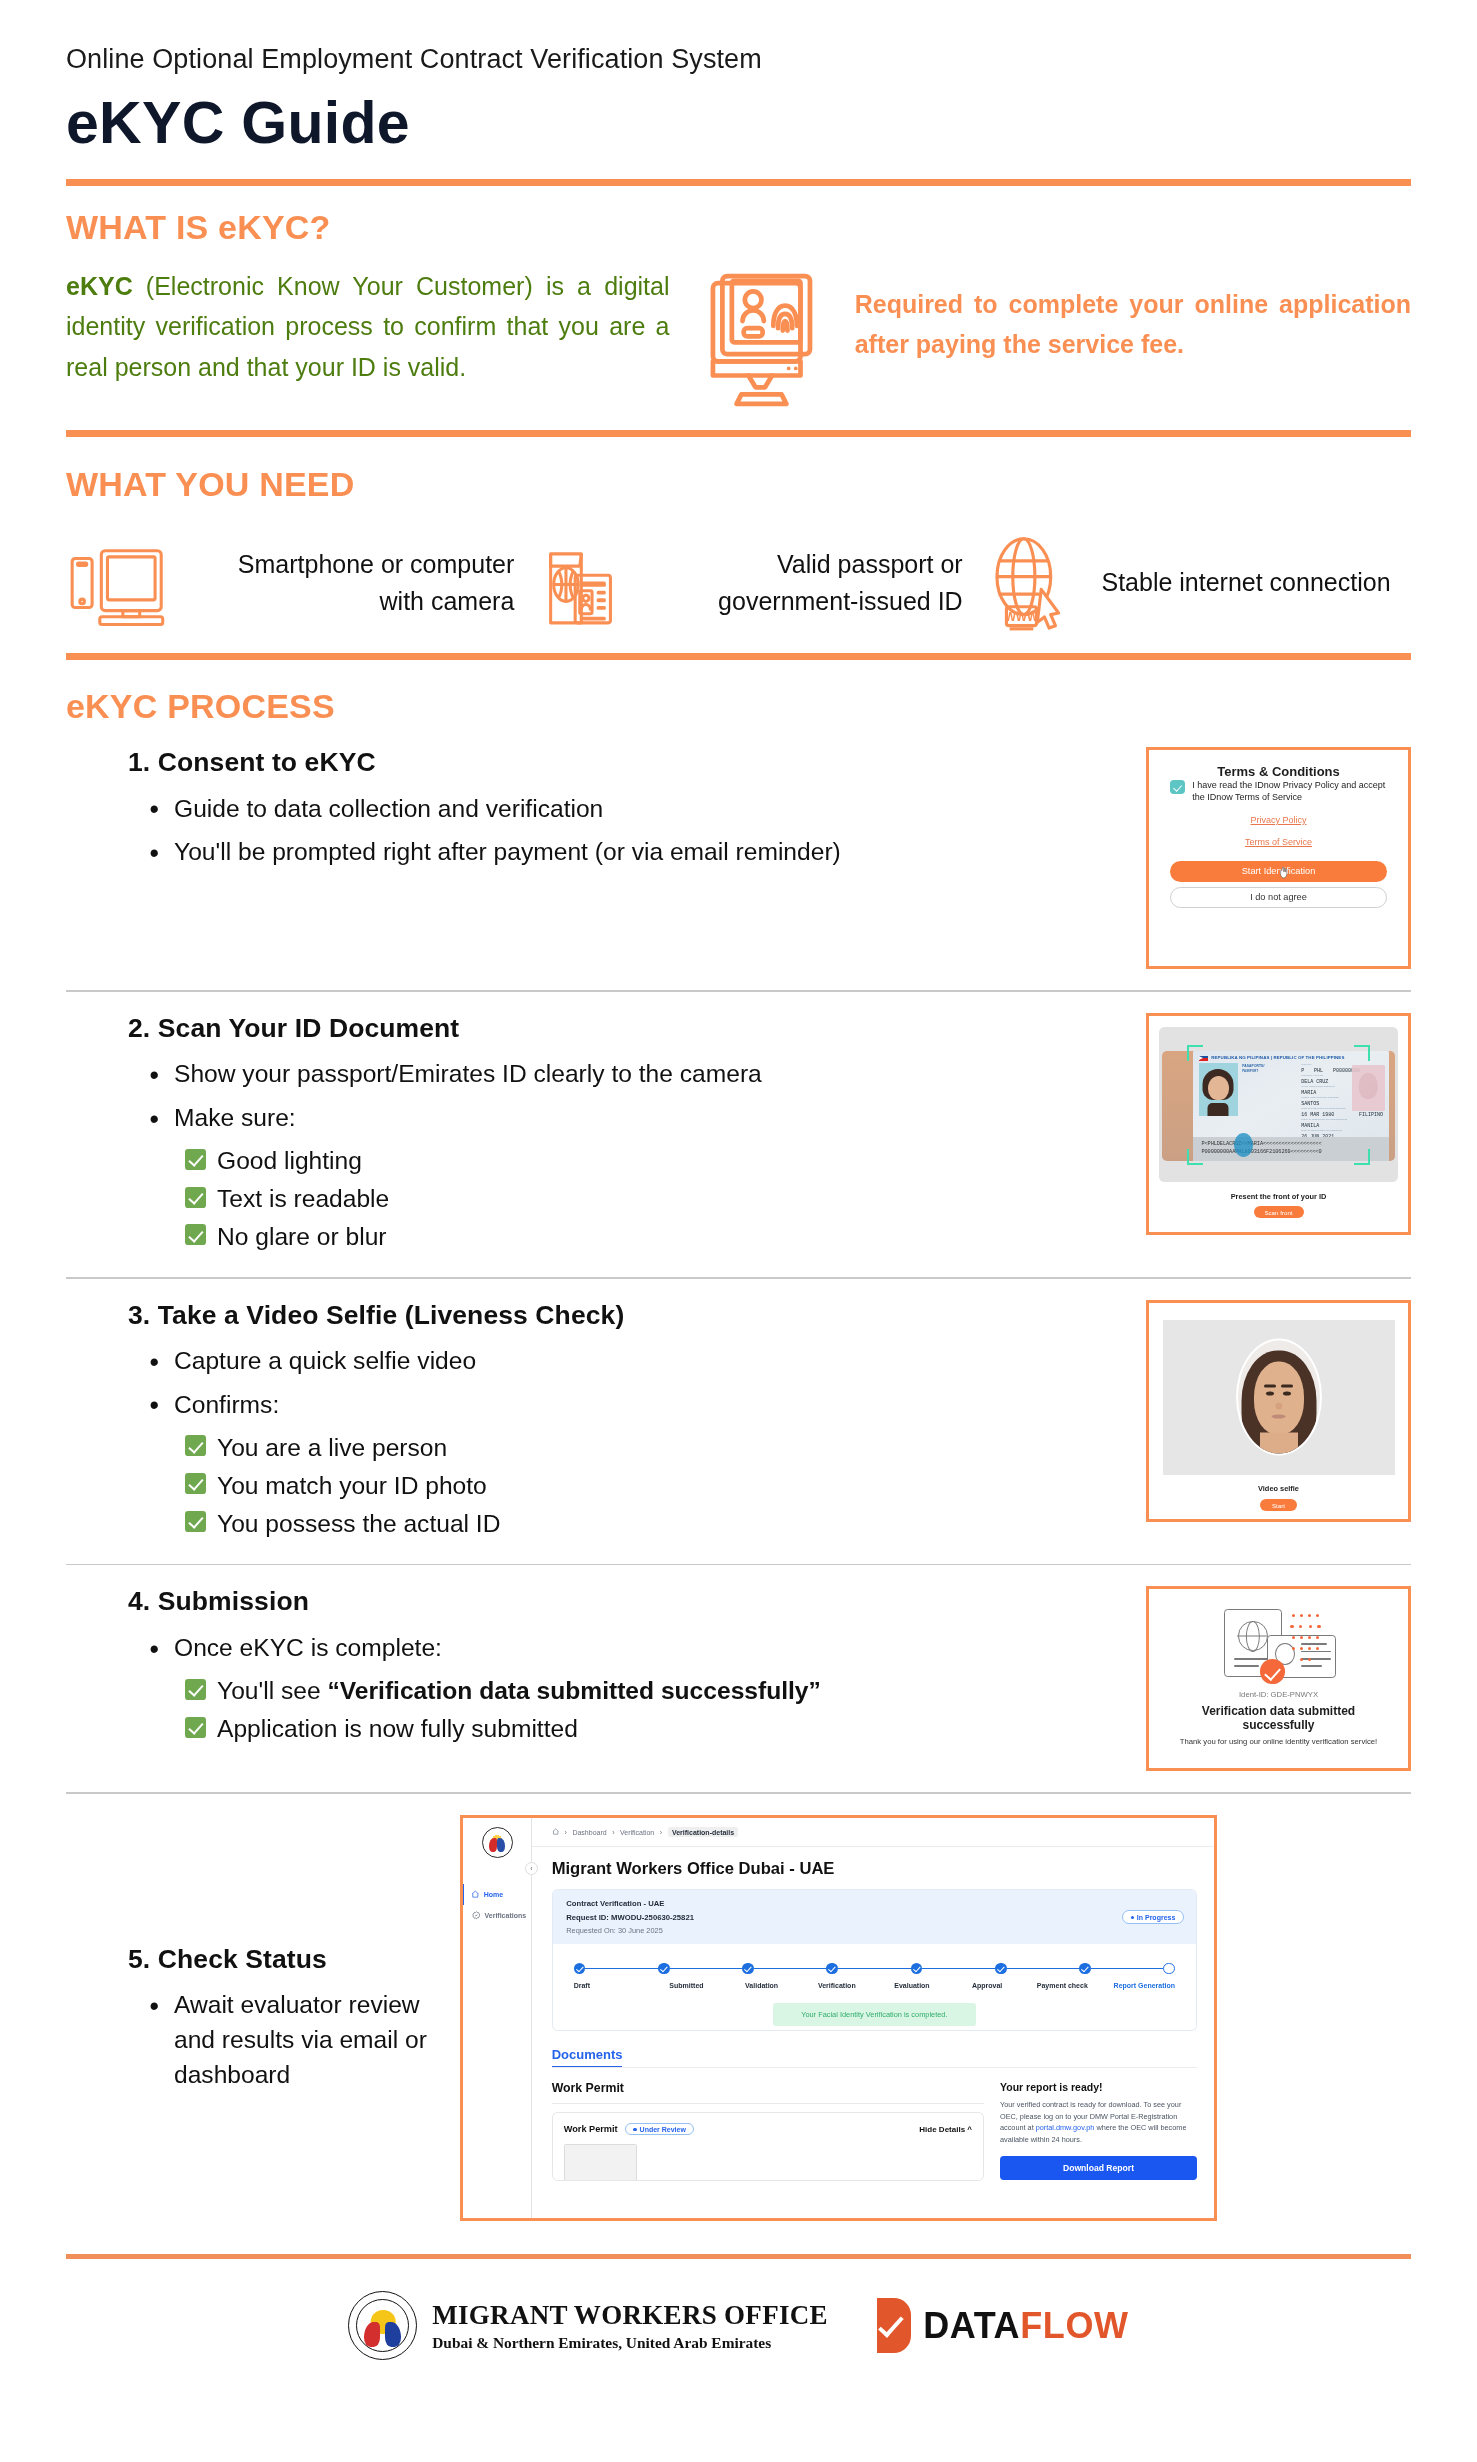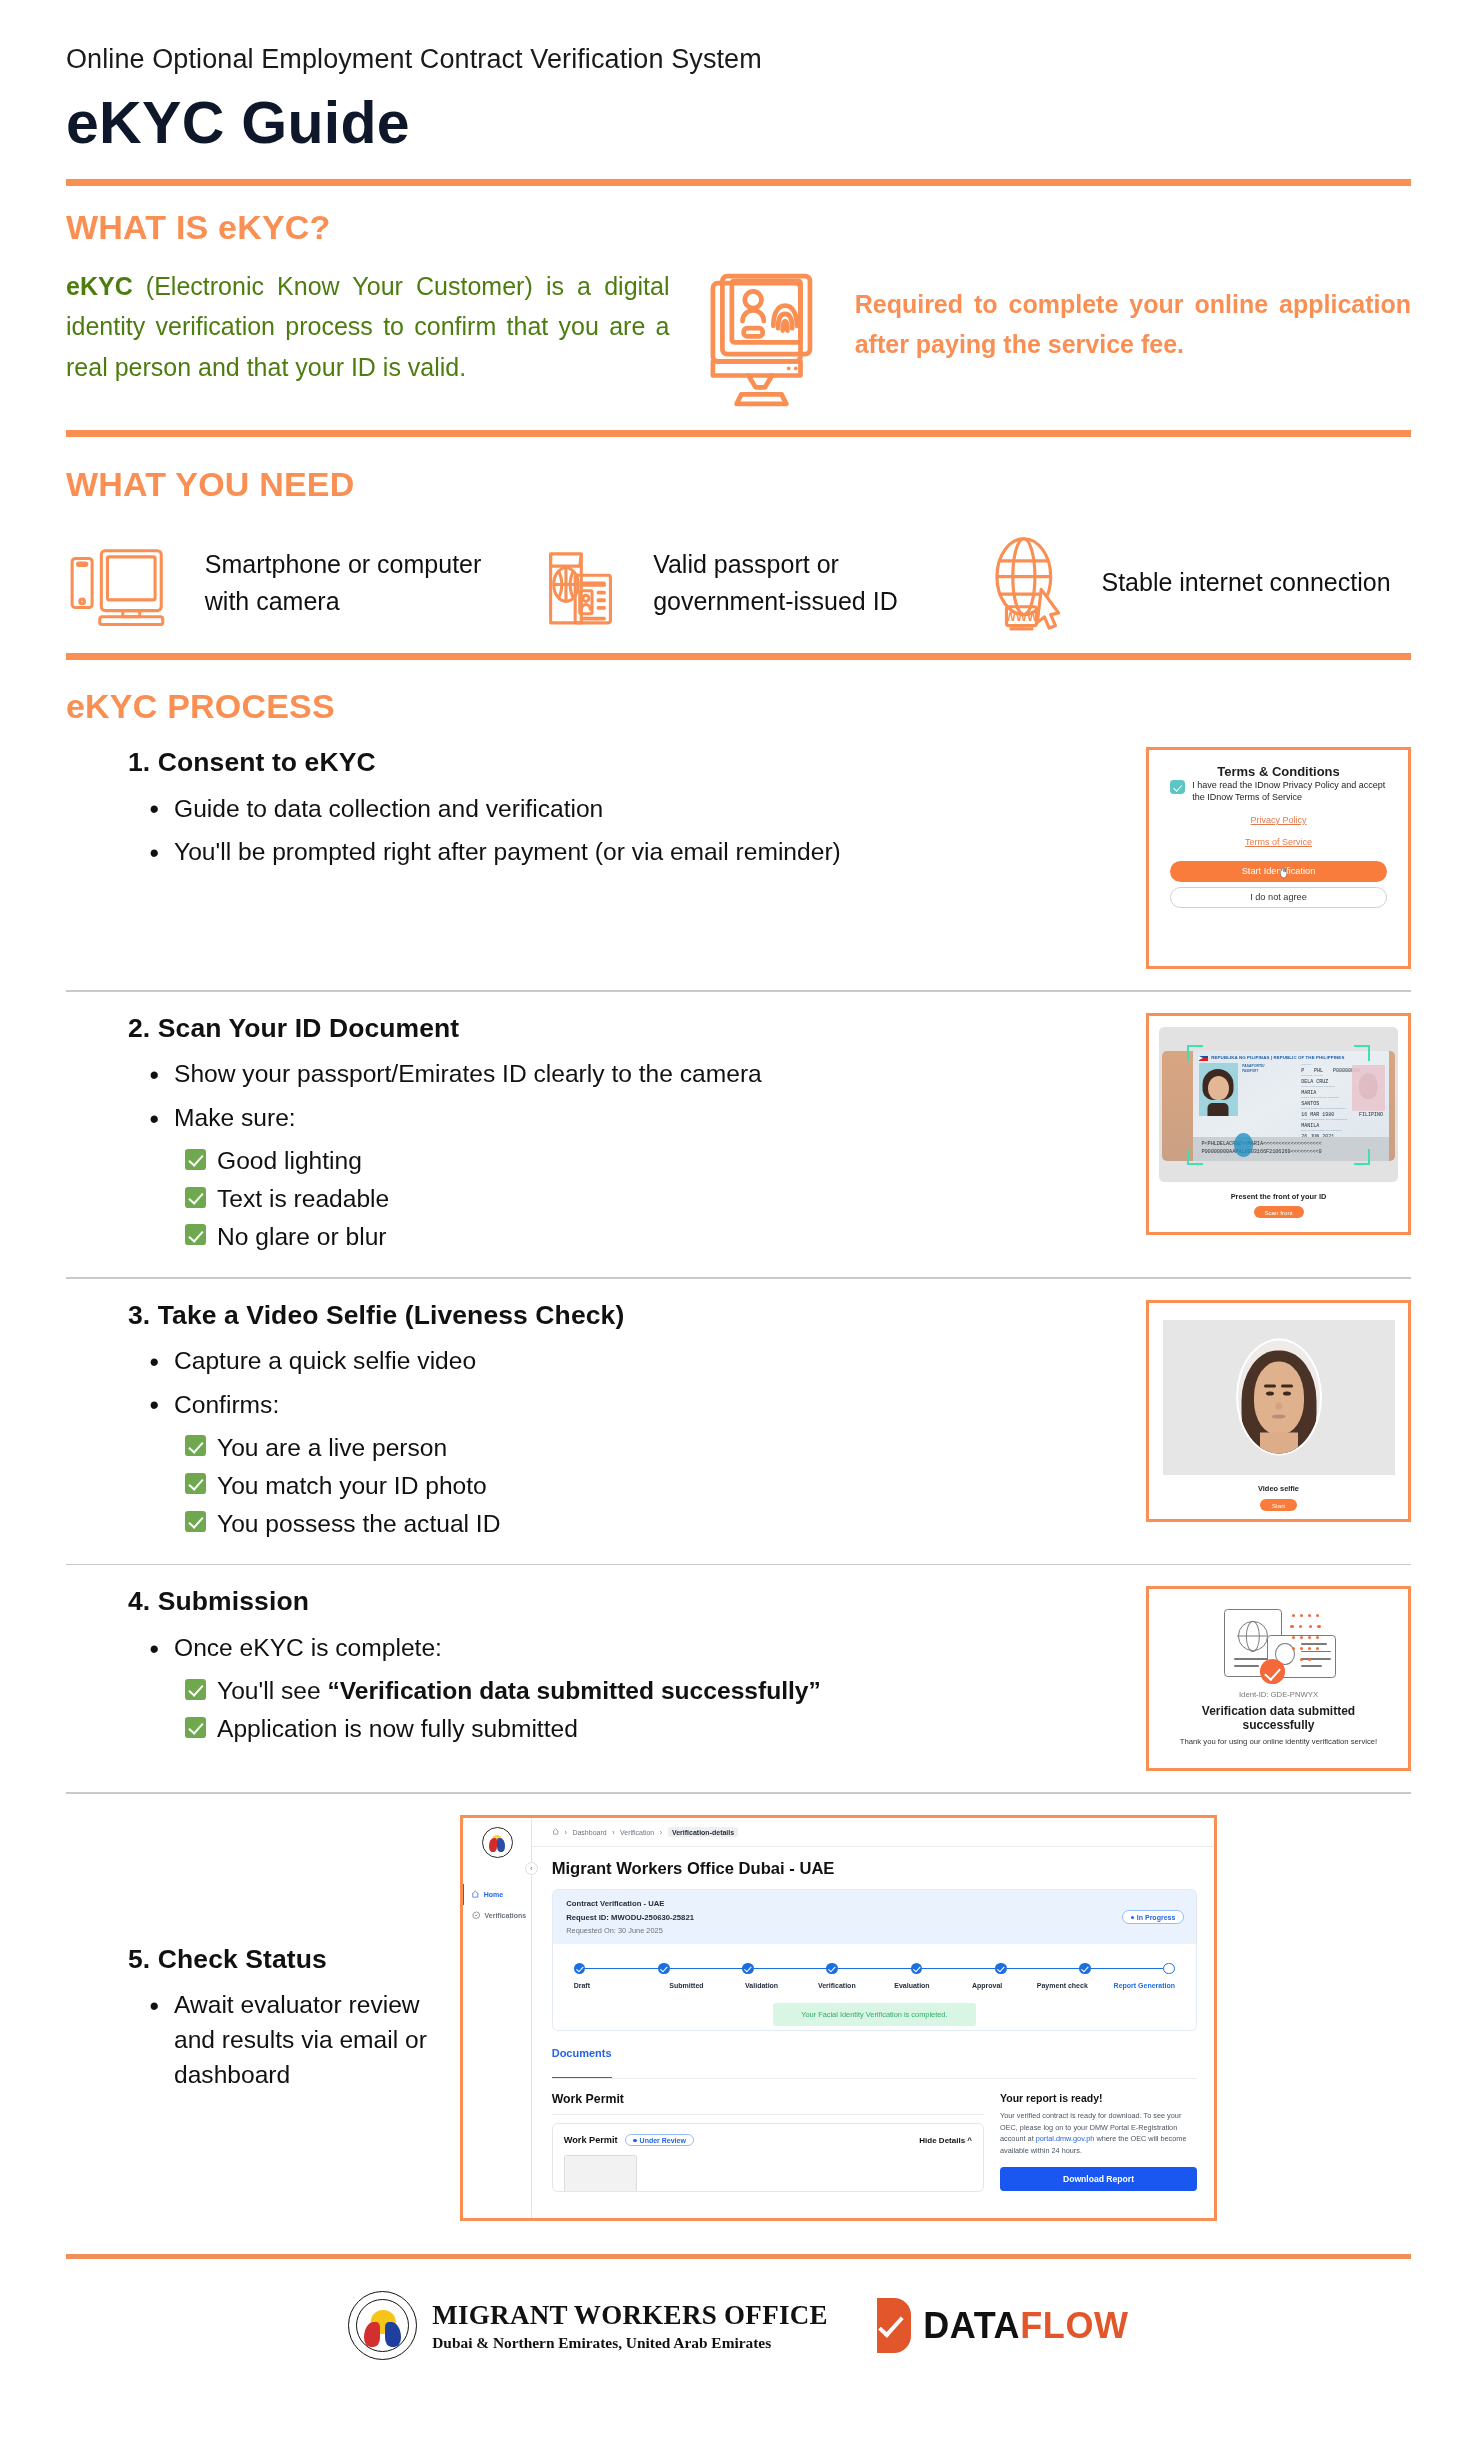--- a/index.html
+++ b/index.html
@@ -38,21 +38,21 @@
   }
   .what-text b { font-weight: bold; }
   .what-icon { width: 142px; flex: none; padding-top: 3.7px; margin-left: 6.2px; }
   .what-note {
     flex: 1; font-size: 25px; line-height: 1.6; font-weight: bold;
     color: #fa8f53; text-align: justify; padding-top: 18.5px; padding-left: 18.5px;
   }
 
   
   .s-need { padding-top: 28px; }
-  .need-row { display: flex; margin-top: 29.5px; align-items: center; }
+  .need-row { display: flex; margin-top: 29.5px; align-items: center; text-align: right; }
   .need-item { display: flex; align-items: center; width: 468px; }
   .need-ic { width: 129px; flex: none; display: flex; justify-content: center; }
   .need-label { font-size: 25px; line-height: 1.45; color: #111; padding-left: 9.8px; }
 
   
   .s-proc { padding-top: 27px; }
   .step {
     display: flex; align-items: flex-start;
     padding: 21px 0 21px 0;
   }
@@ -374,22 +374,22 @@
     flex: 1; text-align: center; font-size: 7px; font-weight: bold; color: #1f2937;
   }
   .stp-labels span:first-child { text-align: left; }
   .stp-labels span:last-child { text-align: right; color: #1d6fe0; }
   .note-green {
     margin: 14.8px auto 0; width: 203px; background: #d9f5e3; border-radius: 3.1px;
     color: #2fae6c; font-size: 7.4px; text-align: center; padding: 6.8px 0;
   }
   .d-tabs { margin: 16px 17px 0 19.7px; border-bottom: 0.9px solid #ececec; }
   .d-tab {
-    display: inline-block; font-size: 11px; font-weight: bold; color: #2563eb;
-    padding-bottom: 18px; border-bottom: 1.8px solid #2563eb;
+    display: inline-block; font-size: 13px; font-weight: bold; color: #2563eb;
+    padding-bottom: 4px; border-bottom: 1.8px solid #2563eb;
   }
   .d-cols { display: flex; margin: 13.5px 17px 0 19.7px; gap: 16px; }
   .d-left { flex: 1; }
   .d-sec-h { font-size: 12.3px; font-weight: bold; color: #111; }
   .d-hr { height: 0.9px; background: #e9e9e9; margin-top: 7.4px; }
   .d-card {
     border: 0.9px solid #e6e6e6; border-radius: 5.5px; margin-top: 8.6px;
     padding: 9.8px 11px; height: 69px; overflow: hidden;
   }
   .d-card-top { display: flex; align-items: center; }

